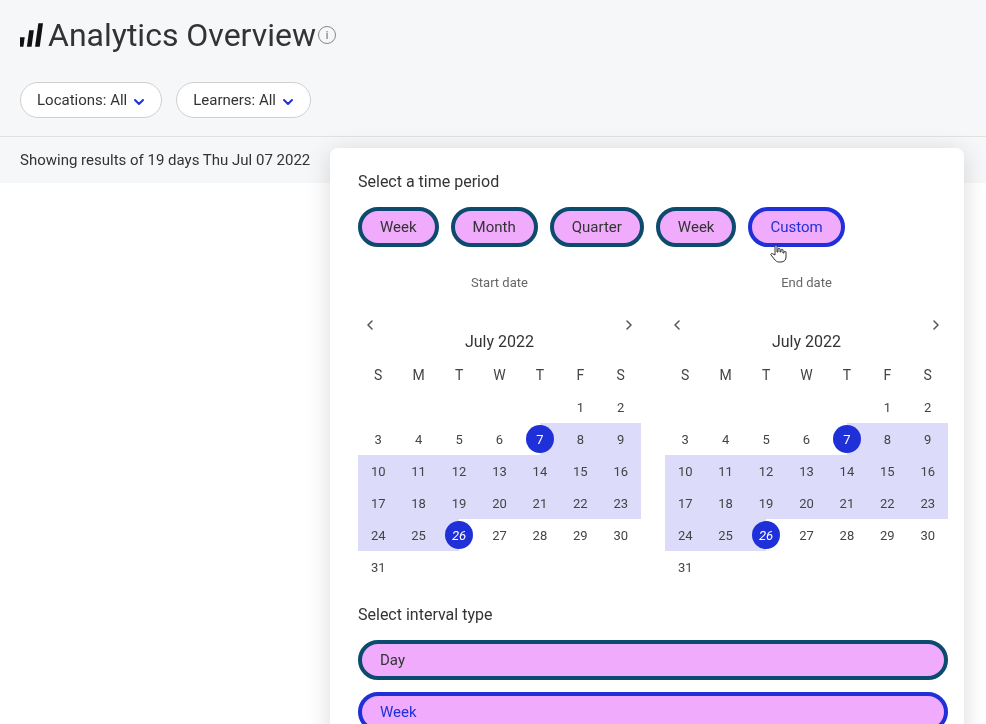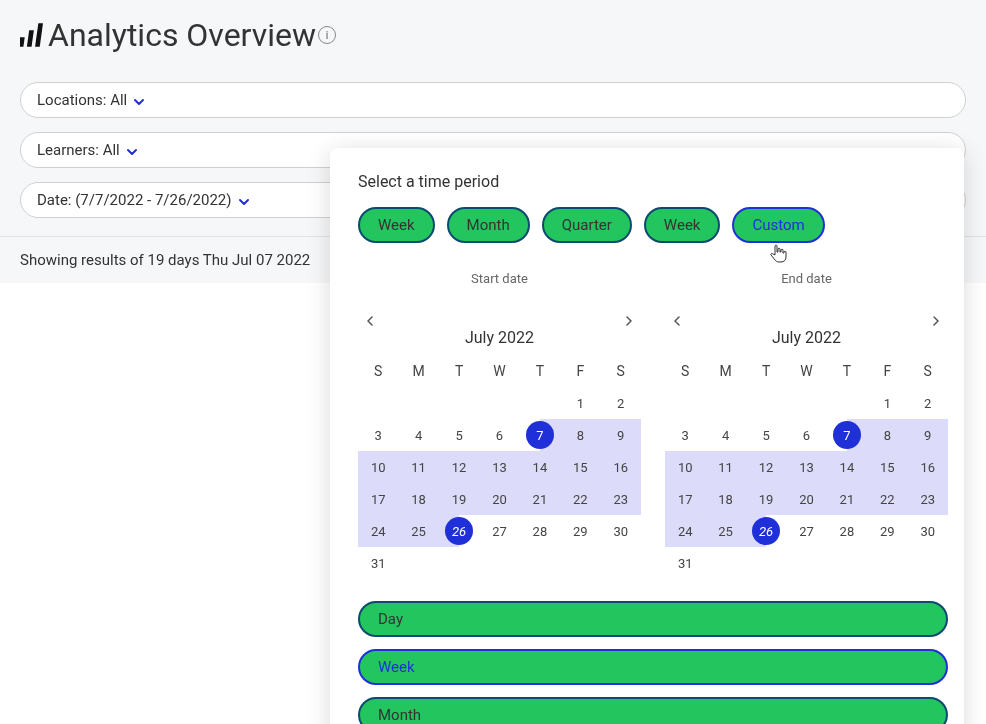--- a/index.html
+++ b/index.html
@@ -46,21 +46,20 @@
       align-items: center;
       justify-content: center;
       font-size: 10px;
       color: #888;
       font-weight: 600;
       margin-left: 2px;
     }
     .filters-row {
       display: flex;
       gap: 14px;
-      flex-direction: column;
     }
     .filter-pill {
       border: 1px solid #d0d0d0;
       border-radius: 24px;
       padding: 8px 16px;
       background: #fff;
       display: flex;
       align-items: center;
       gap: 6px;
       font-size: 15px;
@@ -96,27 +95,27 @@
       font-size: 16px;
       color: #333;
       margin-bottom: 16px;
     }
     .pill-row {
       display: flex;
       gap: 12px;
       margin-bottom: 28px;
     }
     .pill {
-      border: 2px solid #0c4a6e;
+      border: 4px solid #0c4a6e;
       border-radius: 22px;
       padding: 7px 18px;
       font-size: 15px;
       color: #333;
       cursor: pointer;
-      background: #22c55e;
+      background: #f0abfc;
     }
     .pill.active {
       border-color: #2030d8;
       color: #2030d8;
     }
     .calendars-row {
       display: flex;
       gap: 24px;
       margin-bottom: 22px;
     }
@@ -236,28 +235,20 @@
     <div class="filter-pill">
       <span>Locations: All</span>
       <span class="chevron-down">
         <svg viewBox="0 0 12 12">
             <path d="M2 4l4 4 4-4" stroke="#2030d8" stroke-width="2" fill="none" stroke-linecap="round" stroke-linejoin="round"></path>
           </svg>
       </span>
     </div>
     <div class="filter-pill">
       <span>Learners: All</span>
-      <span class="chevron-down">
-        <svg viewBox="0 0 12 12">
-            <path d="M2 4l4 4 4-4" stroke="#2030d8" stroke-width="2" fill="none" stroke-linecap="round" stroke-linejoin="round"></path>
-          </svg>
-      </span>
-    </div>
-    <div class="filter-pill">
-      <span>Date: (7/7/2022 - 7/26/2022)</span>
       <span class="chevron-down">
         <svg viewBox="0 0 12 12">
             <path d="M2 4l4 4 4-4" stroke="#2030d8" stroke-width="2" fill="none" stroke-linecap="round" stroke-linejoin="round"></path>
           </svg>
       </span>
     </div>
   </div>
 </div>
 
 <div class="results-text">Showing results of 19 days Thu Jul 07 2022</div>
@@ -404,20 +395,21 @@
           <div class="day-cell">27</div>
           <div class="day-cell">28</div>
           <div class="day-cell">29</div>
           <div class="day-cell">30</div>
           <div class="day-cell">31</div>
         </div>
     </div>
   </div>
 
   <div class="interval-section">
+    <div class="popover-label">Select interval type</div>
     <div class="interval-row">
       <div class="pill">Day</div>
       <div class="pill active">Week</div>
       <div class="pill">Month</div>
       <div class="pill">Quarter</div>
     </div>
   </div>
 </div>
 
 <span class="pointer-icon">

